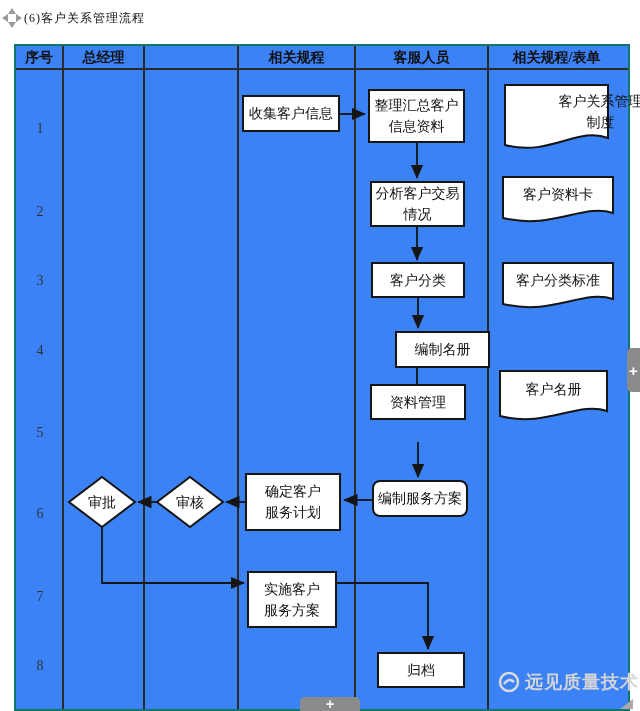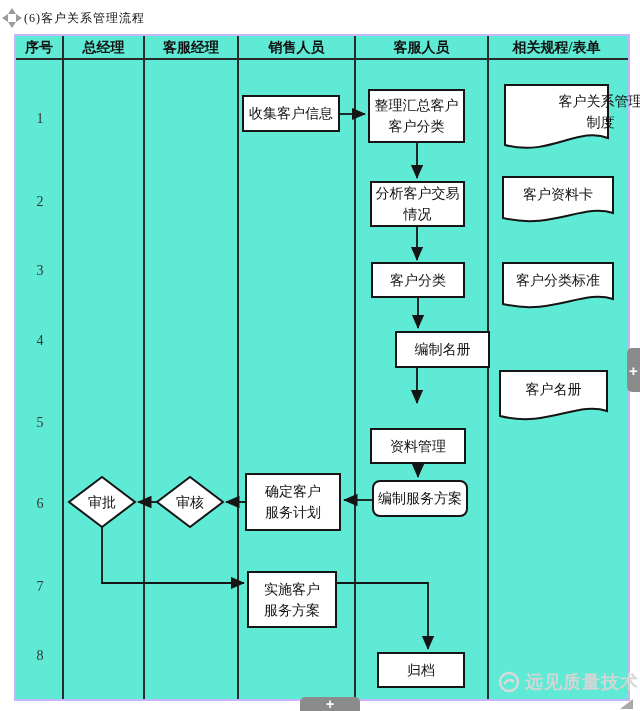--- a/index.html
+++ b/index.html
@@ -4,21 +4,21 @@
 <style>
   html,body{margin:0;padding:0;background:#fff;}
   #stage{
     position:relative;width:640px;height:711px;background:#fff;overflow:hidden;
     font-family:"Liberation Serif","DejaVu Serif",serif;color:#111;
   }
   
   .title-row{position:absolute;left:2px;top:6px;height:24px;display:flex;align-items:center;gap:2px;}
   .title-text{font-size:12px;color:#111;letter-spacing:1px;}
   
-  .table-frame{position:absolute;left:14px;top:34px;width:612px;height:663px;border:2px solid #c4b5fd;background:#5eead4;}
+  .table-frame{position:absolute;left:14px;top:44px;width:612px;height:663px;border:2px solid #0f766e;background:#3b82f6;}
   .vline{position:absolute;top:0;bottom:0;width:2px;background:#2a2a2a;}
   .header-line{position:absolute;left:0;right:0;top:22px;height:2px;background:#2a2a2a;}
   .hcell{position:absolute;top:0;height:22px;line-height:23px;text-align:center;font-weight:bold;font-size:14px;color:#111;}
   .rownum{position:absolute;width:48px;text-align:center;font-size:14px;color:#333;}
   
   .node{
     position:absolute;background:#fff;border:2px solid #151515;
     display:flex;align-items:center;justify-content:center;text-align:center;
     font-size:14px;line-height:1.5;color:#111;white-space:pre-line;box-sizing:border-box;
   }
@@ -61,22 +61,21 @@
   <div class="table-frame">
     <div class="vline" style="left:46px;"></div>
     <div class="vline" style="left:127px;"></div>
     <div class="vline" style="left:221px;"></div>
     <div class="vline" style="left:338px;"></div>
     <div class="vline" style="left:471px;"></div>
     <div class="header-line"></div>
 
     <div class="hcell" style="left:0;width:46px;">序号</div>
     <div class="hcell" style="left:48px;width:79px;">总经理</div>
-    <div class="hcell" style="left:129px;width:92px;">客服经理</div>
-    <div class="hcell" style="left:223px;width:115px;">销售人员</div>
+    <div class="hcell" style="left:223px;width:115px;">相关规程</div>
     <div class="hcell" style="left:340px;width:131px;">客服人员</div>
     <div class="hcell" style="left:473px;width:135px;">相关规程/表单</div>
 
     <div class="rownum" style="left:0;top:75px;">1</div>
     <div class="rownum" style="left:0;top:158px;">2</div>
     <div class="rownum" style="left:0;top:227px;">3</div>
     <div class="rownum" style="left:0;top:297px;">4</div>
     <div class="rownum" style="left:0;top:379px;">5</div>
     <div class="rownum" style="left:0;top:460px;">6</div>
     <div class="rownum" style="left:0;top:543px;">7</div>
@@ -107,26 +106,26 @@
       <polygon points="102,477 135,502 102,527 69,502"></polygon>
       <path d="M505,85 L608,85 L608,138 C578,126 550,157 505,145 Z"></path>
       <path d="M503,177 L613,177 L613,213 C583,203 553,230 503,218 Z"></path>
       <path d="M503,263 L613,263 L613,299 C583,289 553,316 503,304 Z"></path>
       <path d="M500,371 L607,371 L607,411 C577,401 547,428 500,416 Z"></path>
     </g>
   </svg>
 
   <div class="node" style="left:242px;top:95px;width:98px;height:37px;">收集客户信息</div>
   <div class="node" style="left:368px;top:89px;width:97px;height:54px;">整理汇总客户
-客户分类</div>
+信息资料</div>
   <div class="node" style="left:370px;top:181px;width:95px;height:46px;">分析客户交易
 情况</div>
   <div class="node" style="left:371px;top:262px;width:94px;height:36px;">客户分类</div>
   <div class="node" style="left:370px;top:331px;width:95px;height:37px;margin-left:25px;">编制名册</div>
-  <div class="node" style="left:370px;top:428px;width:96px;height:36px;">资料管理</div>
+  <div class="node" style="left:370px;top:384px;width:96px;height:36px;">资料管理</div>
   <div class="node" style="left:372px;top:480px;width:96px;height:37px;border-radius:8px;">编制服务方案</div>
   <div class="node" style="left:245px;top:473px;width:96px;height:58px;">确定客户
 服务计划</div>
   <div class="node" style="left:247px;top:555px;width:90px;height:57px;margin-top:16px;">实施客户
 服务方案</div>
   <div class="node" style="left:377px;top:652px;width:88px;height:36px;">归档</div>
 
   <div class="shape-label" style="left:160px;top:489px;width:60px;height:26px;">审核</div>
   <div class="shape-label" style="left:72px;top:489px;width:60px;height:26px;">审批</div>
   <div class="shape-label" style="left:505px;top:89px;width:103px;height:46px;margin-left:44px;">客户关系管理

